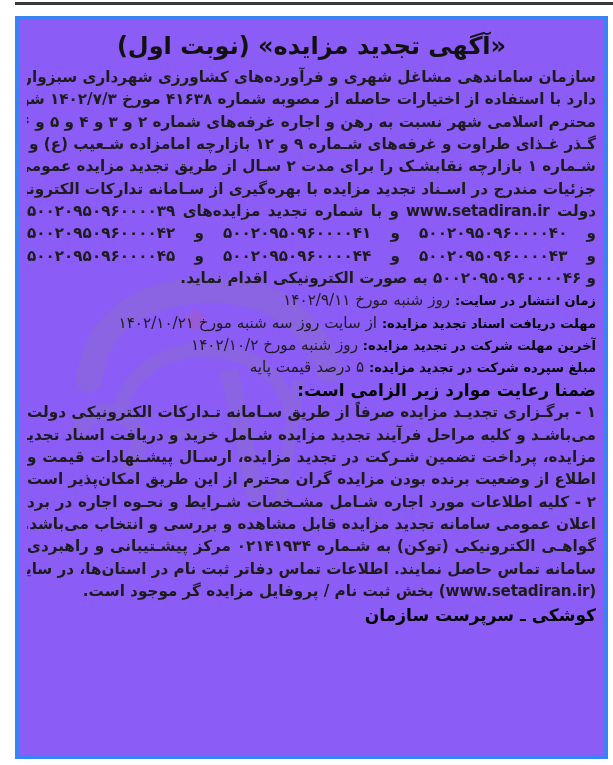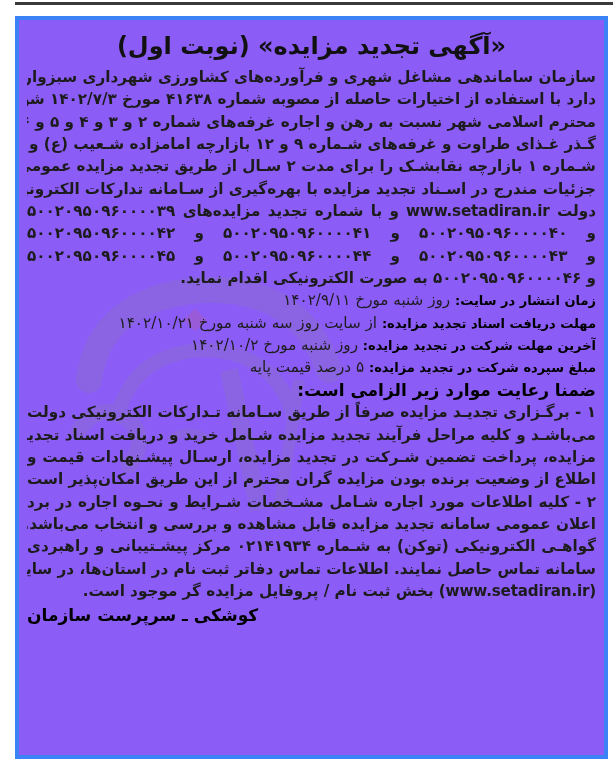--- a/index.html
+++ b/index.html
@@ -87,21 +87,21 @@
       font-size: 17px;
       text-align-last: right;
       color: #000;
     }
     .signature {
       display: block;
       font-size: 17px;
       font-weight: bold;
       line-height: 26px;
       height: 26px;
-      text-align: left;
+      text-align: right;
       color: #000;
       white-space: nowrap;
     }
   </style>
 </head>
 <body>
 
 <div class="top-rule"></div>
 
 <div class="notice-box">

